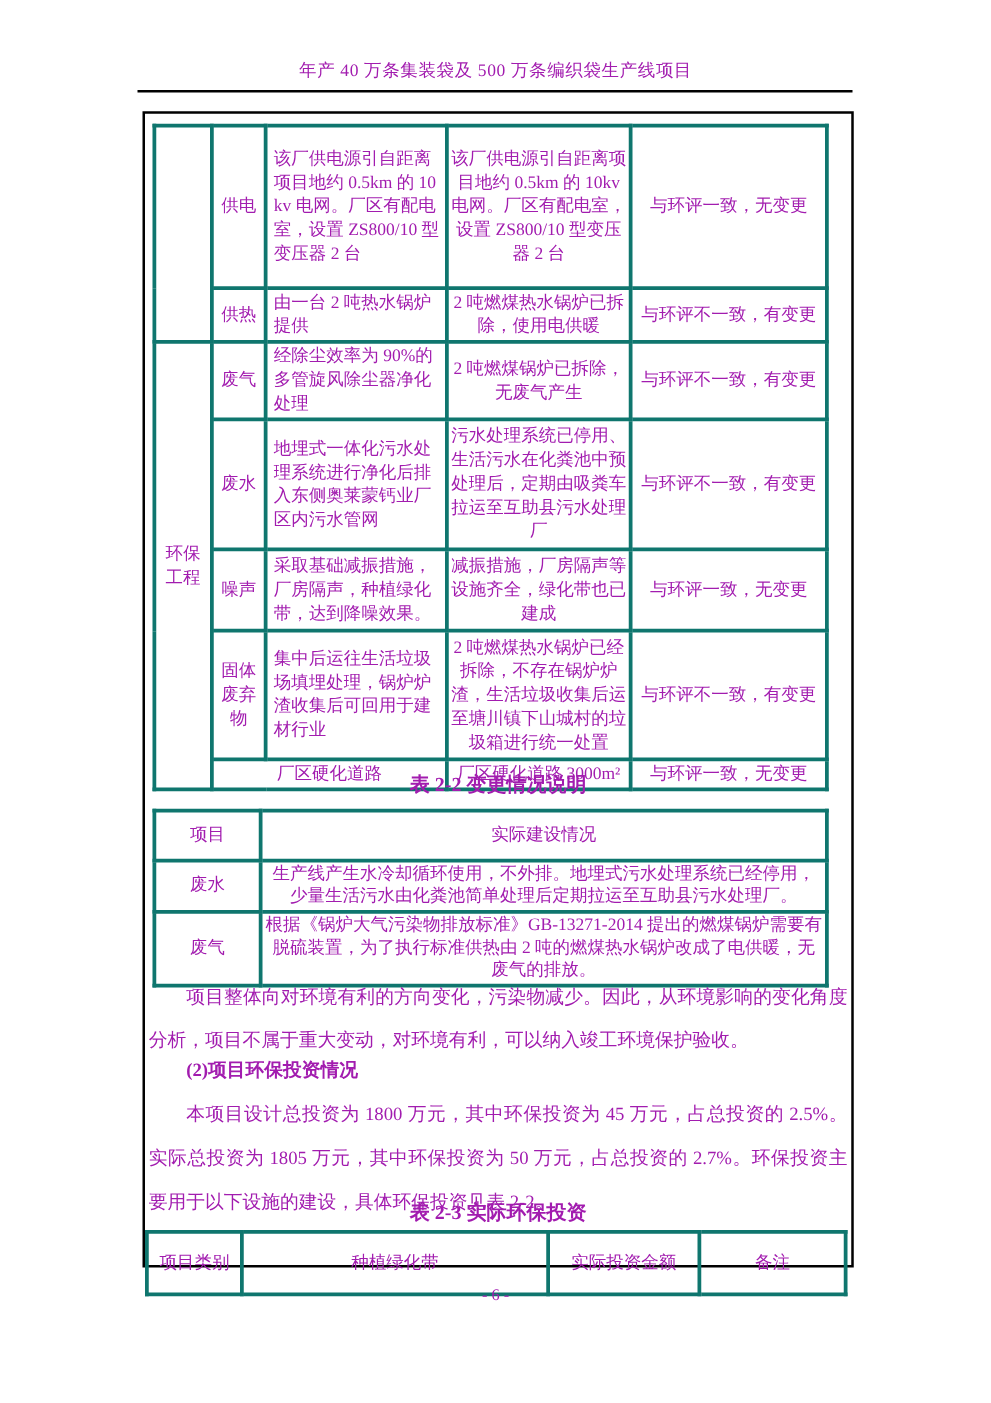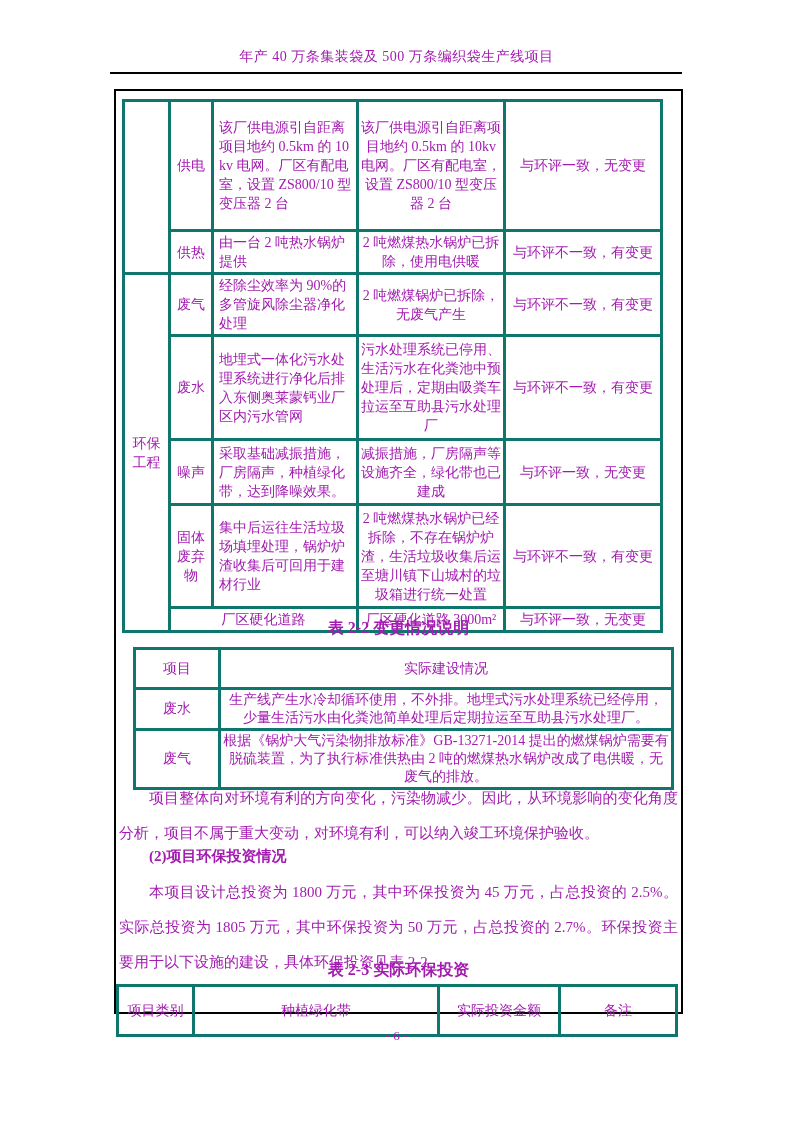--- a/index.html
+++ b/index.html
@@ -14,21 +14,21 @@
   .outer-frame{left:114px;top:89px;width:565px;height:921px;border:2px solid #000;}
   table{border-collapse:collapse;table-layout:fixed;}
   td{border:3px solid #0f766e;vertical-align:middle;text-align:center;
      font-size:14px;line-height:19px;padding:1px 2px;word-break:break-all;}
   .t1{left:122px;top:99px;}
   .t1,.t2,.t3{position:absolute;border:2px solid #000;}
   td.design{text-align:left;padding-left:5px;padding-right:3px;}
   .wrap2{display:inline-block;width:2.2em;}
   .cap{font-weight:bold;font-size:16px;}
   .cap22{left:114px;top:618px;width:569px;}
-  .t2{left:133px;top:647px;}
+  .t2{left:122px;top:647px;}
   .t2 td{line-height:18px;}
   .body-text{left:119px;top:781px;width:559px;font-size:15px;line-height:35px;
      text-align:justify;text-indent:2em;}
   .heading2{left:119px;top:847px;width:559px;font-size:15px;font-weight:bold;text-indent:2em;}
   .body-text2{left:119px;top:875px;width:559px;font-size:15px;line-height:35px;
      text-align:justify;text-indent:2em;}
   .cap23{left:114px;top:960px;width:569px;}
   .t3{left:116px;top:984px;}
   .t3 td{line-height:17px;padding:15px 0;}
   .footer{left:0;top:1028px;width:793px;font-size:13px;}

